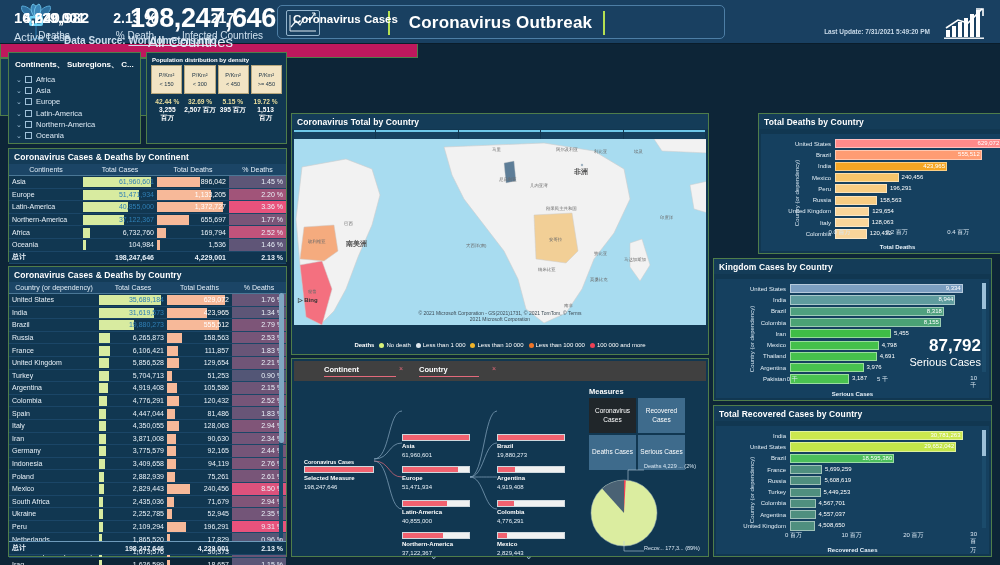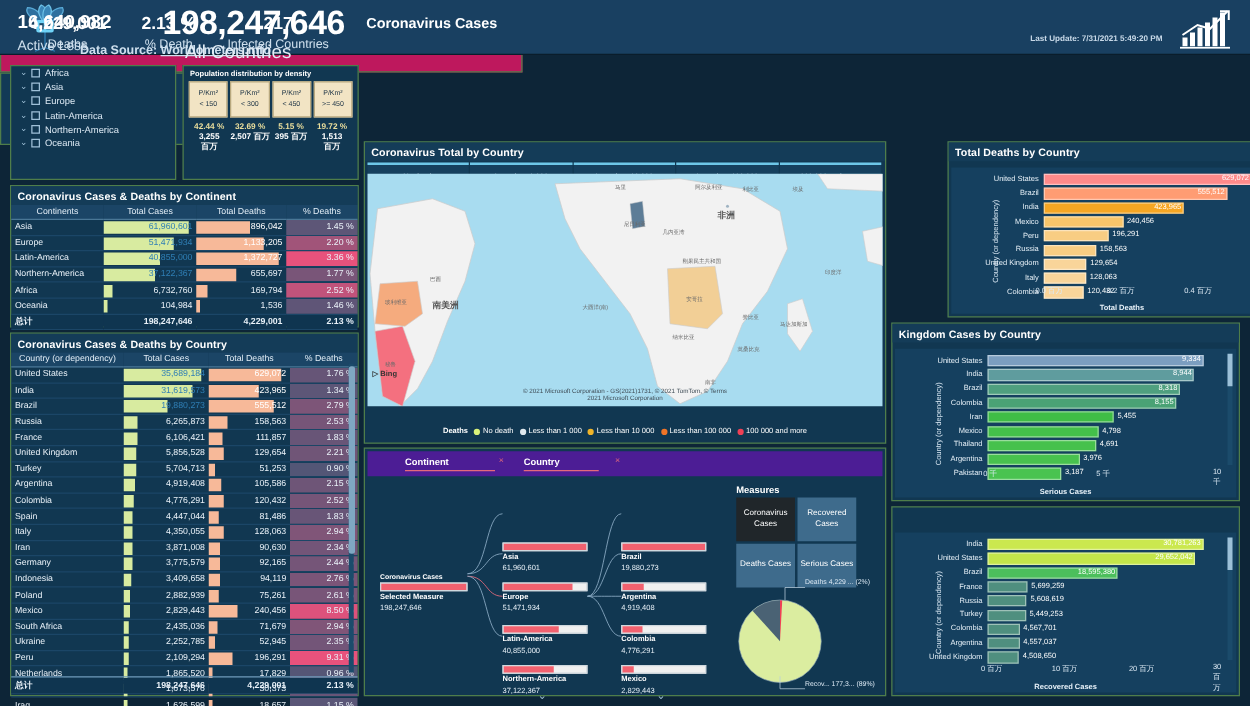--- a/index.html
+++ b/index.html
@@ -96,21 +96,21 @@
   .mlabelBig { position:absolute; font-size:7px; color:#555; font-weight:bold;}
   .bingtag { position:absolute; left:4px; bottom:22px; font-size:6px; color:#333; font-weight:bold;}
   .attr { position:absolute; left:0; right:0; bottom:2px; text-align:center; font-size:5px; color:#3d4b55; line-height:1.35;}
   .mapLegendBot { position:absolute; left:0; right:0; bottom:2px; height:14px;
                   display:flex; align-items:center; justify-content:center; gap:5px; font-size:6px; color:#ffffff;}
   .lgItem { display:flex; align-items:center; gap:2px;}
   .dot { width:5px; height:5px; border-radius:50%; display:inline-block;}
 
   
   #tree { left:291px; top:358px; width:418px; height:199px; }
-  .treeHdr { position:absolute; left:2px; top:2px; right:2px; height:20px; background:#4c1d95;}
+  .treeHdr { position:absolute; left:2px; top:2px; right:2px; height:20px; background:#404040;}
   .thItem { position:absolute; top:4px; font-size:7.5px; font-weight:bold; color:#ffffff;
             border-bottom:1px solid #e46a7b; padding-bottom:2px;}
   .thX { position:absolute; top:4px; font-size:7px; color:#e46a7b;}
   .node { position:absolute; }
   .nodeBar { height:6.5px; background:#f0f0f0; border:.5px solid #cfd8de; position:relative; }
   .nodeBar i { position:absolute; left:0; top:0; bottom:0; background:#f2616f; display:block;}
   .nodeLbl { font-size:6px; font-weight:bold; color:#ffffff; margin-top:1.5px; line-height:1.45;}
   .nodeVal { font-size:6px; color:#e8f1f8; line-height:1.45;}
   .measTitle { position:absolute; font-size:7.5px; font-weight:bold; color:#ffffff;}
   .mbtn { position:absolute; width:47px; height:35px; background:#4a7falpha;
@@ -161,40 +161,54 @@
         </g>
         <rect x="15" y="14" width="14" height="10" rx="2" fill="#6fd3f7"></rect>
         <rect x="17.5" y="16.5" width="3.5" height="5" fill="#1b4a6b"></rect>
         <rect x="23" y="16.5" width="3.5" height="5" fill="#1b4a6b"></rect>
       </svg>
     </div>
     <div class="src">
       <span>Data Source: </span><u>Worldometers.info</u>
     </div>
 
+    <div class="titlebox">
+      <div class="ticon">
+        <svg width="32" height="24" viewBox="0 0 32 24">
+          <polyline points="3,20 3,4" stroke="#dfeaf3" stroke-width="1" fill="none"></polyline>
+          <polyline points="3,20 29,20" stroke="#dfeaf3" stroke-width="1" fill="none"></polyline>
+          <polyline points="4,16 9,10 13,14 18,6 23,9 28,2" stroke="#eef5fa" stroke-width="1.2" fill="none"></polyline>
+          <polyline points="25,2 28,2 28,5" stroke="#eef5fa" stroke-width="1" fill="none"></polyline>
+        </svg>
+      </div>
+      <div class="tbar1"></div>
+      <div class="ttext">Coronavirus Outbreak</div>
+      <div class="tbar2"></div>
+    </div>
 
     <div class="lastupd">Last Update: 7/31/2021 5:49:20 PM</div>
     <div class="chartlogo">
       <svg width="52" height="34" viewBox="0 0 52 34">
         <g fill="#ffffff">
           <rect x="6" y="24" width="4" height="7"></rect>
           <rect x="12" y="20" width="4" height="11"></rect>
           <rect x="18" y="16" width="4" height="15"></rect>
           <rect x="24" y="12" width="4" height="19"></rect>
           <rect x="30" y="8" width="4" height="23"></rect>
           <rect x="36" y="4" width="4" height="27"></rect>
           <rect x="4" y="31.5" width="40" height="1.4"></rect>
         </g>
         <path d="M6 22 L18 14 L28 17 L42 3" stroke="#ffffff" stroke-width="1.6" fill="none"></path>
         <path d="M36 3 L43 3 L43 10" stroke="#ffffff" stroke-width="1.6" fill="none"></path>
       </svg>
     </div>
   </div>
 
   <div class="panel" id="filter">
+    <div class="fltTitle">Continents、 Subregions、 C...</div>
     <div>
       <div class="fltRow">
         <span class="chev">⌄</span>
         <span class="cbx"></span>
         <span class="fltLbl">Africa</span>
       </div>
       <div class="fltRow">
         <span class="chev">⌄</span>
         <span class="cbx"></span>
         <span class="fltLbl">Asia</span>
@@ -847,26 +861,31 @@
               <div class="bval" style="left: calc(31.87% + 3px);">3,187</div>
             </div>
           </div>
         </div>
       <div class="xaxis" id="seriousAxis">
           <div class="xt" style="left: 0%; transform: translateX(-30%);">0 千</div>
           <div class="xt" style="left: 50%;">5 千</div>
           <div class="xt" style="left: 100%; transform: translateX(-70%);">10 千</div>
         </div>
       <div class="xlabel">Serious Cases</div>
+      <div class="bigOverlay" style="bottom:30px;">
+        <div class="n">87,792</div>
+        <div class="l">Serious Cases</div>
+      </div>
       <div class="miniTrack" style="bottom:26px;"></div>
       <div class="miniScroll"></div>
     </div>
   </div>
 
   <div class="panel" id="recovered">
+    <div class="ptitle">Total Recovered Cases by Country</div>
     <div class="plot">
       <div class="axisY">Country (or dependency)</div>
       <div class="rowsWrap" id="recovRows">
           <div class="brow">
             <div class="bname">India</div>
             <div class="btrack">
               <div class="bfill" style="width: 93.2766%; background: rgb(203, 232, 79);"></div>
               <div class="bval" style="left: calc(93.2766% - 2px); transform: translateX(-100%);">30,781,263</div>
             </div>
           </div>

